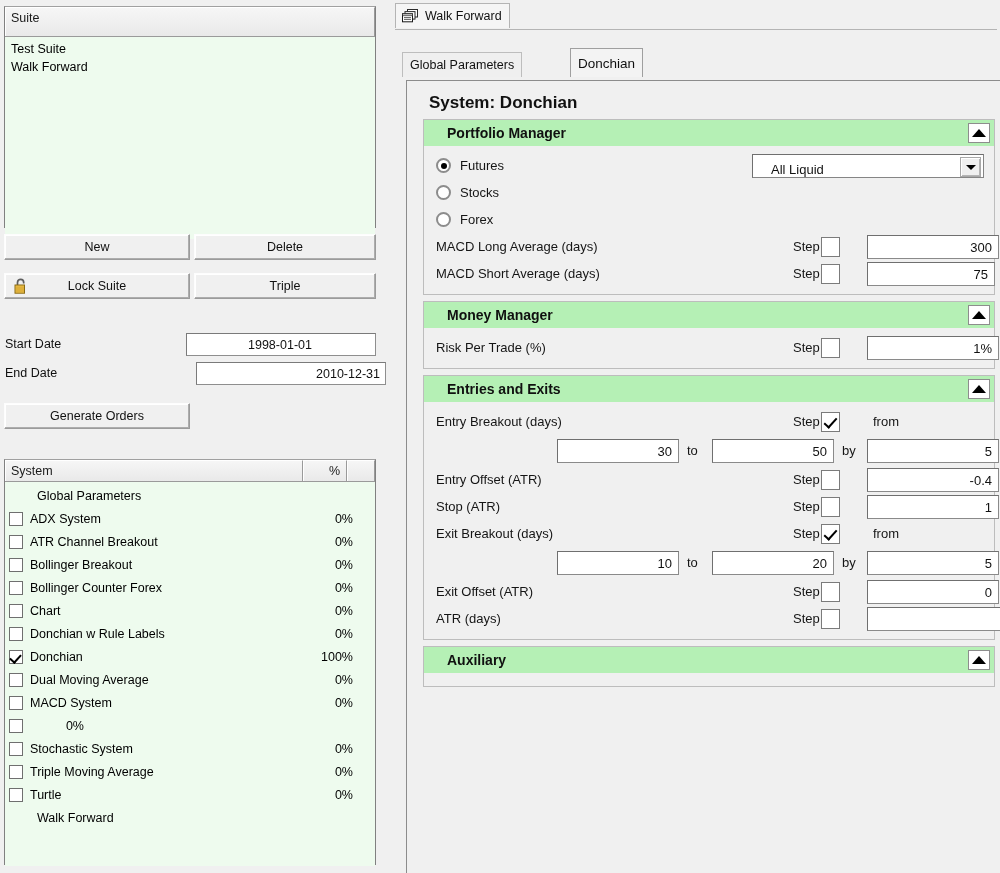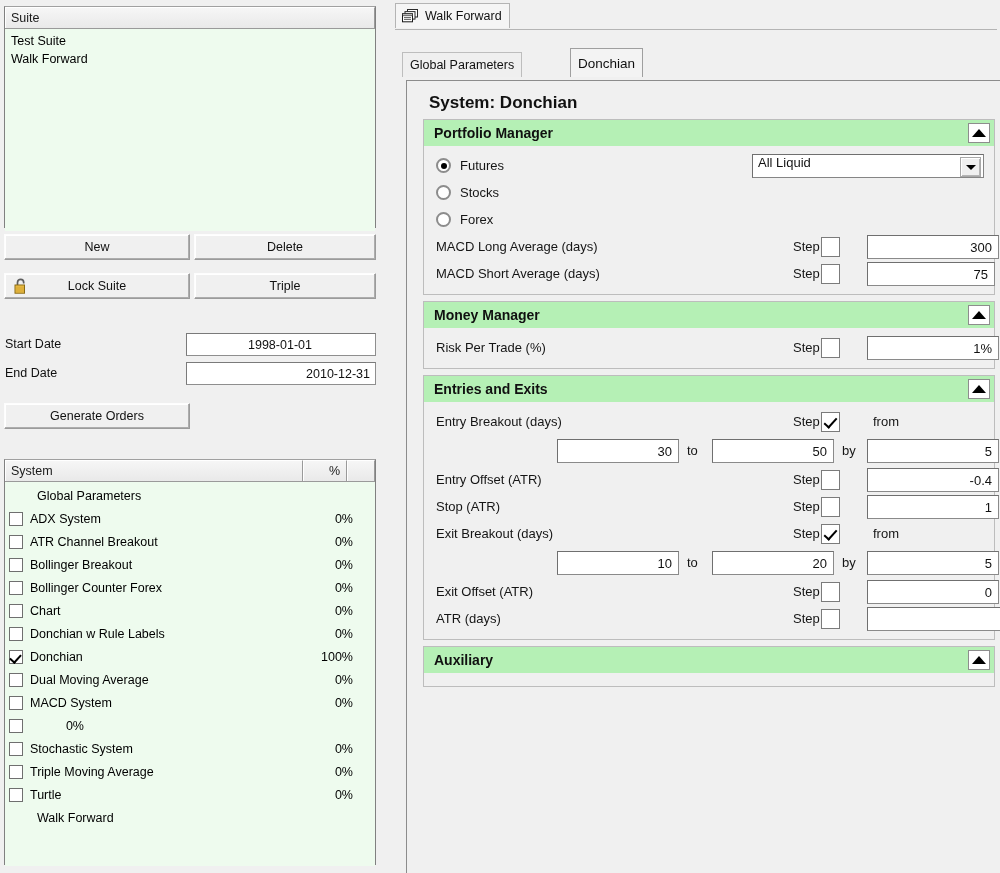--- a/index.html
+++ b/index.html
@@ -35,21 +35,21 @@
 
   
   .listview {
     border: 1px solid #808080;
     border-top-color: #a0a0a0;
     background: #eefbee;
     box-sizing: border-box;
   }
   .lv-header {
     display: flex;
-    height: 22px;
+    height: 30px;
     background: #f0f0f0;
     border-bottom: 1px solid #9a9a9a;
     box-sizing: border-box;
   }
   .lv-col {
     box-sizing: border-box;
     border-right: 1px solid #9a9a9a;
     border-top: 1px solid #ffffff;
     border-left: 1px solid #ffffff;
     background: linear-gradient(#f6f6f6, #e9e9e9);
@@ -130,21 +130,21 @@
     color: #101010;
     text-align: right;
     padding: 2px 5px 0 3px;
     line-height: 18px;
     white-space: nowrap;
     overflow: hidden;
   }
   #lbl-start { left: 5px; top: 337px; }
   #lbl-end   { left: 5px; top: 366px; }
   #tb-start  { left: 186px; top: 333px; width: 190px; height: 23px; text-align: center; }
-  #tb-end    { left: 186px; top: 362px; width: 190px; height: 23px; }
+  #tb-end    { left: 196px; top: 362px; width: 190px; height: 23px; }
 
   
   #system-list { position: absolute; left: 4px; top: 459px; width: 372px; height: 406px; }
   #system-list .lv-header { height: 22px; }
   #sys-col-name { width: 300px; }
   #sys-col-pct  { width: 44px; text-align: right; padding-right: 6px; }
   #sys-col-tail { width: 28px; }
   #system-list .lv-body { height: 382px; padding-top: 2px; }
 
   .sys-row {
@@ -284,21 +284,21 @@
     position: relative;
   }
   .section-header {
     background: #b5f0b5;
     height: 27px;
     display: flex;
     align-items: center;
     border: 1px solid #bdbdbd;
     border-bottom: none;
     box-sizing: border-box;
-    padding-left: 10px;
+    padding-left: 23px;
     position: relative;
   }
   .section-header .sh-title {
     font-size: 14px;
     font-weight: bold;
     color: #101010;
     white-space: nowrap;
   }
   .collapse-btn {
     position: absolute;
@@ -365,22 +365,22 @@
     right: 10px;
     top: 2px;
     width: 232px;
     height: 24px;
     background: #ffffff;
     border: 1px solid #858585;
     border-top-color: #6f6f6f;
     border-left-color: #6f6f6f;
     box-sizing: border-box;
     display: flex;
-    align-items: flex-start;
-    padding-left: 5px;
+    align-items: flex-end;
+    padding-left: 18px;
     font-size: 13px;
     color: #111;
   }
   .combo .arrow-box {
     position: absolute;
     right: 2px; top: 2px;
     width: 19px; height: 18px;
     background: #f0f0f0;
     border: 1px solid #a8a8a8;
     box-shadow: inset 1px 1px 0 #fff, inset -1px -1px 0 #b5b5b5;

